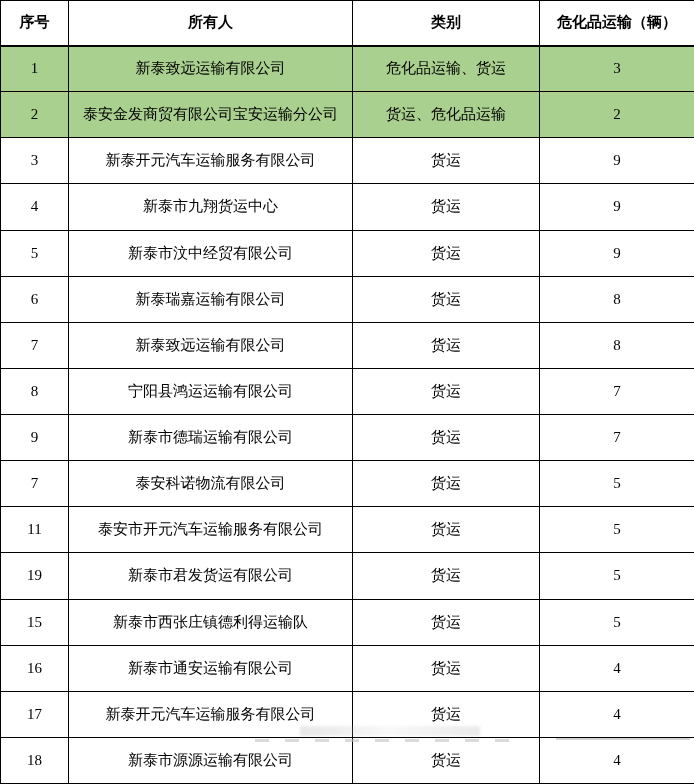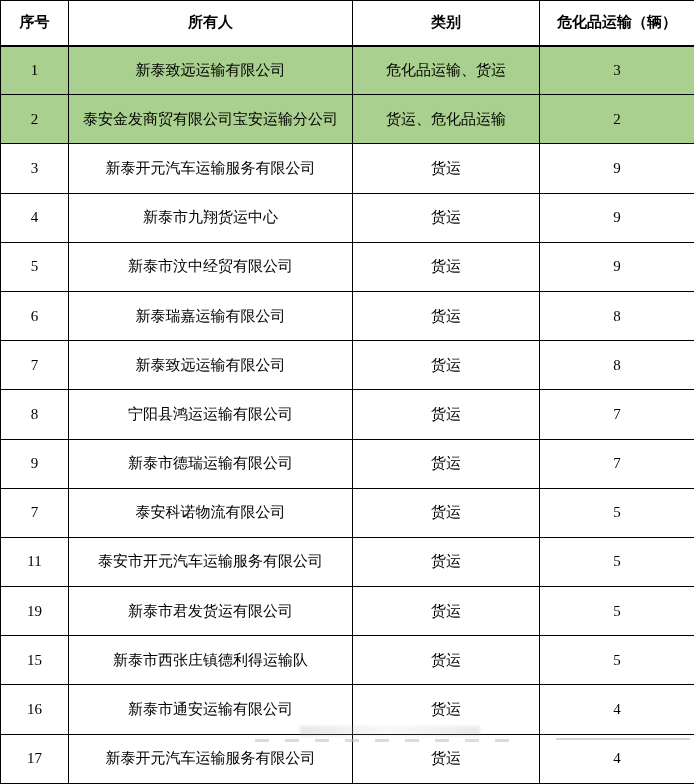--- a/index.html
+++ b/index.html
@@ -197,19 +197,25 @@
     <td>新泰市通安运输有限公司</td>
     <td>货运</td>
     <td>4</td>
   </tr>
         <tr>
     <td>17</td>
     <td>新泰开元汽车运输服务有限公司</td>
     <td>货运</td>
     <td>4</td>
   </tr>
+        <tr>
+    <td>18</td>
+    <td>新泰市源源运输有限公司</td>
+    <td>货运</td>
+    <td>4</td>
+  </tr>
       </tbody>
   </table>
 
   <div class="wm-smudge"></div>
   <div class="wm-dashes"></div>
   <div class="wm-line"></div>
 </div>
 
 </body></html>

